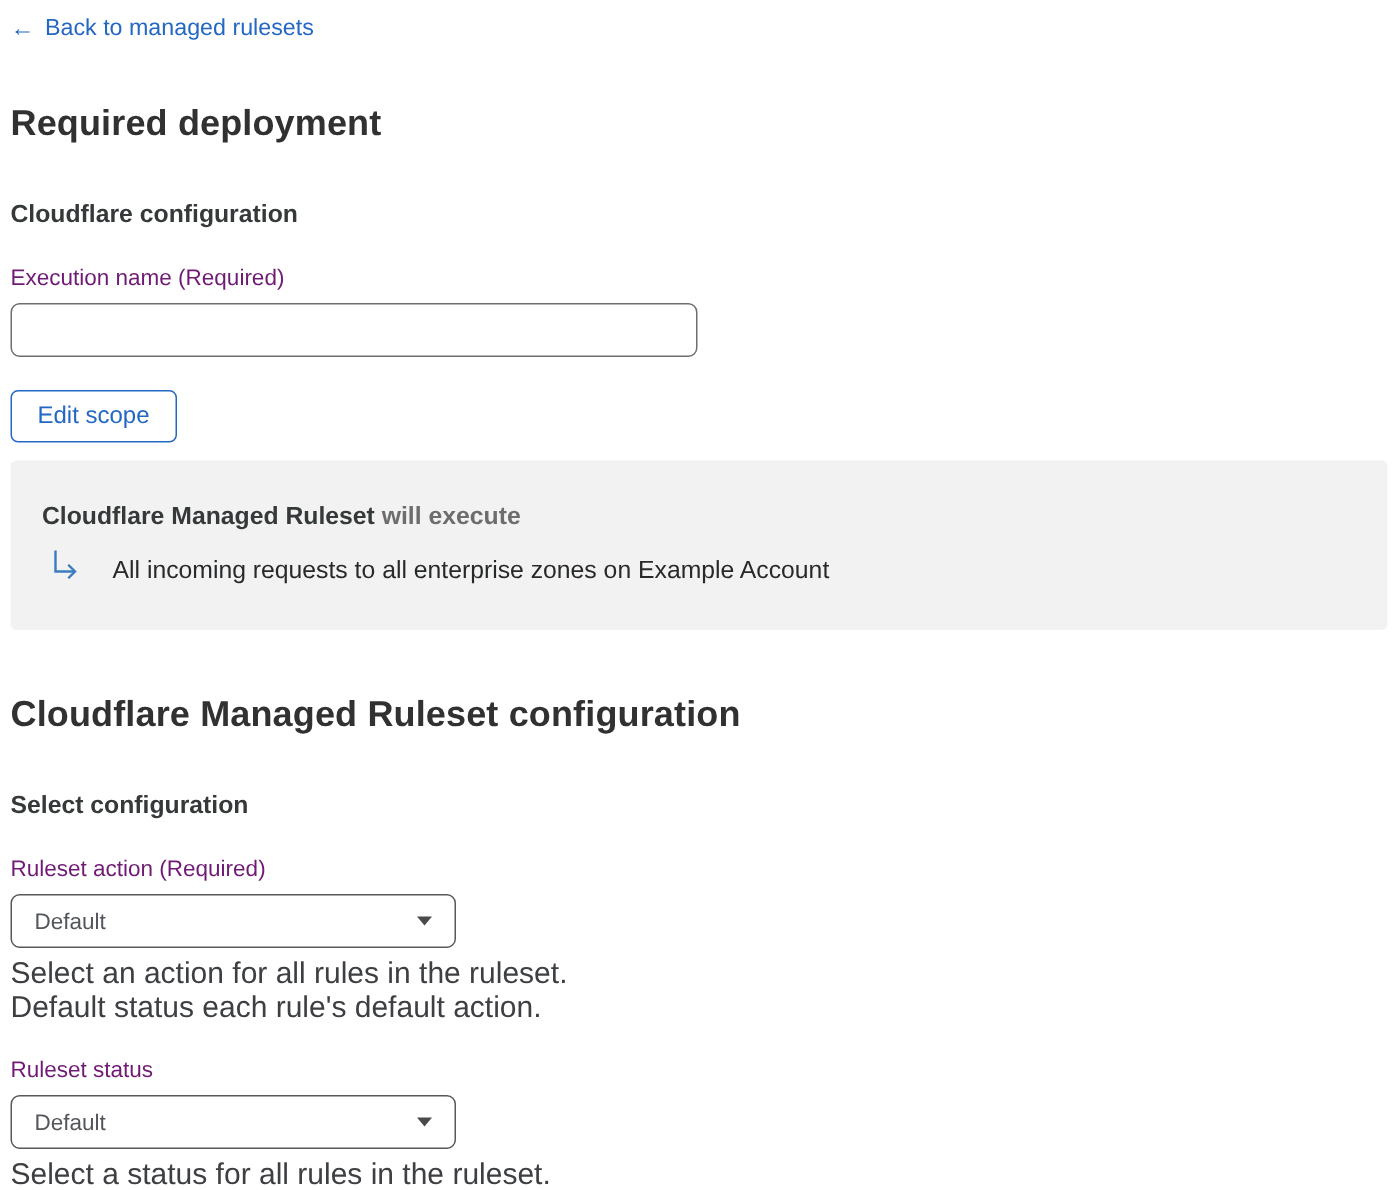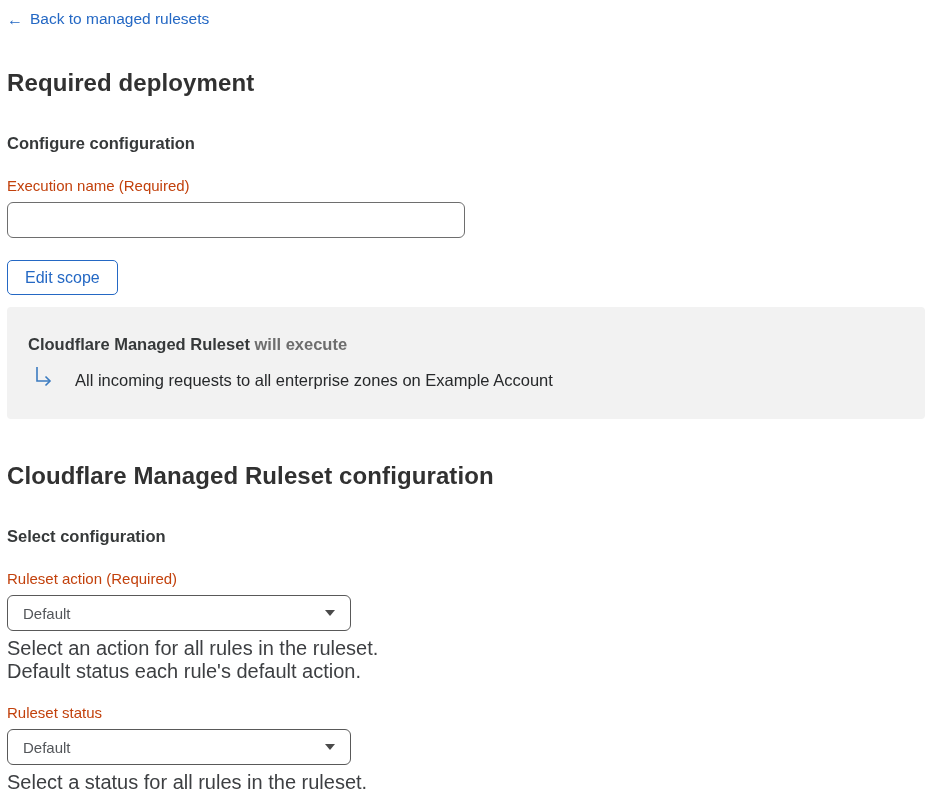--- a/index.html
+++ b/index.html
@@ -42,21 +42,21 @@
   .h1-second { margin-top: 43px; }
   h2.section-heading {
     font-size: 16.5px;
     font-weight: 700;
     color: #36393a;
     margin-top: 37px;
   }
   
   .field-label {
     font-size: 15px;
-    color: #c2410c;
+    color: #701a75;
     margin-top: 23px;
     line-height: 20px;
   }
   .helper-text {
     font-size: 20px;
     color: #3d3f42;
     line-height: 23px;
     margin-top: 6px;
   }
   
@@ -124,21 +124,21 @@
   }
   .summary-scope-value {
     font-size: 16.5px;
     color: #27292b;
     line-height: 22px;
     padding-top: 3px;
   }
   
   .dropdown {
     margin-top: 6px;
-    width: 344px;
+    width: 297px;
     height: 36px;
     border: 1px solid #595959;
     border-radius: 6px;
     background: #ffffff;
     display: flex;
     align-items: center;
     justify-content: space-between;
     padding: 0 15px;
     cursor: pointer;
   }
@@ -159,21 +159,21 @@
 
 <div class="page">
 
   <a class="back-link">
     <span class="arrow-glyph">←</span>
     <span>Back to managed rulesets</span>
   </a>
 
   <h1 class="page-heading h1-first">Required deployment</h1>
 
-  <h2 class="section-heading">Configure configuration</h2>
+  <h2 class="section-heading">Cloudflare configuration</h2>
 
   <div class="field-label">Execution name (Required)</div>
   <input class="text-input" type="text" value="" style="">
 
   <div class="scope-row">
     <button class="edit-scope-btn">Edit scope</button>
   </div>
 
   <div class="summary-panel">
     <div class="summary-line1">

